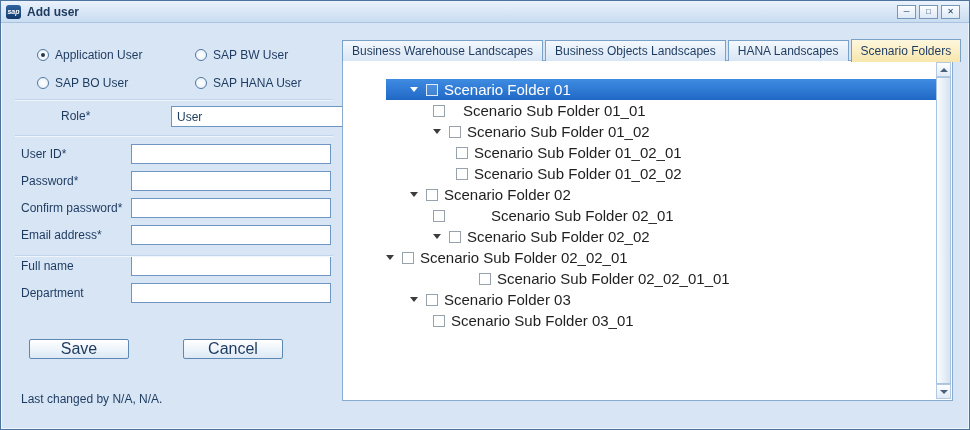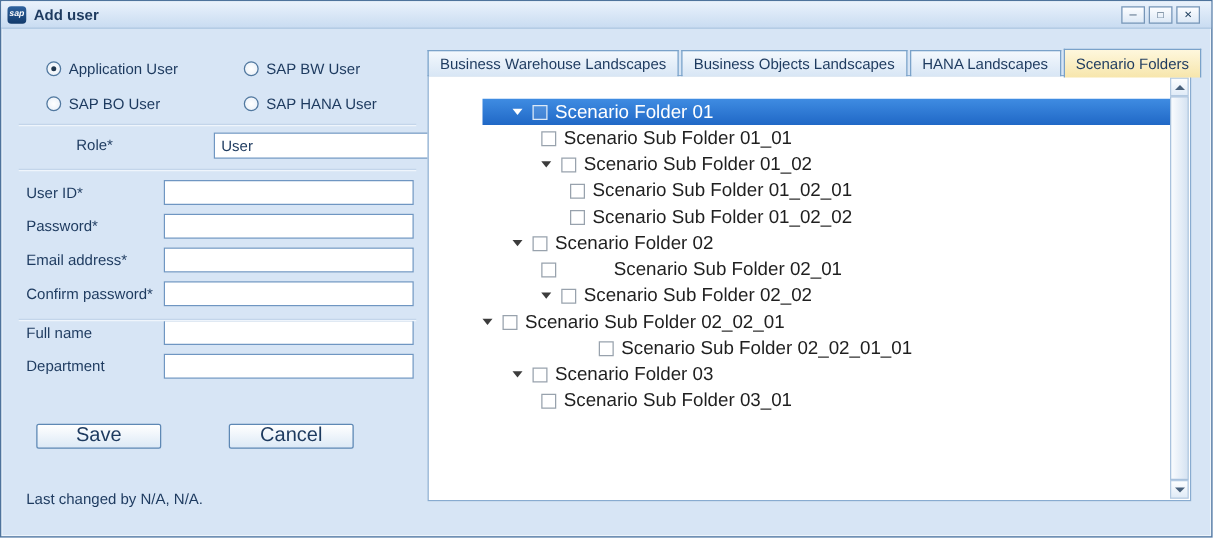--- a/index.html
+++ b/index.html
@@ -107,22 +107,22 @@
             <span class="tri-down"></span>
           </span>
       </div>
     </div>
 
     <div class="sep" style="top:104px"></div>
 
     <div id="fields">
         <div class="field-row"><label>User ID*</label><input type="text" style=""></div>
         <div class="field-row"><label>Password*</label><input type="text" style=""></div>
+        <div class="field-row"><label>Confirm password*</label><input type="text" style=""></div>
         <div class="field-row"><label>Email address*</label><input type="text" style=""></div>
-        <div class="field-row"><label>Confirm password*</label><input type="text" style=""></div>
         <div class="field-row gap"><label>Full name</label><input type="text" style=""></div>
         <div class="field-row"><label>Department</label><input type="text" style=""></div>
       </div>
 
     <div class="sep" style="top:224px"></div>
 
     <div class="btn" id="save-btn">Save</div>
     <div class="btn" id="cancel-btn">Cancel</div>
 
     <div class="footer">Last changed by N/A, N/A.</div>
@@ -135,21 +135,21 @@
       <div class="tab active">Scenario Folders</div>
     </div>
 
   <div class="tree-panel">
     <div class="tree" id="tree">
         <div class="trow selected" style="padding-left: 24px;">
           <span class="chev"></span>
           <span class="cb"></span>
           <span class="tlabel">Scenario Folder 01</span>
         </div>
-        <div class="trow" style="padding-left: 47px;">
+        <div class="trow" style="padding-left: 47px; gap: 12px;">
           <span class="cb"></span>
           <span class="tlabel">Scenario Sub Folder 01_01</span>
         </div>
         <div class="trow" style="padding-left: 47px;">
           <span class="chev"></span>
           <span class="cb"></span>
           <span class="tlabel">Scenario Sub Folder 01_02</span>
         </div>
         <div class="trow" style="padding-left: 70px;">
           <span class="cb"></span>

